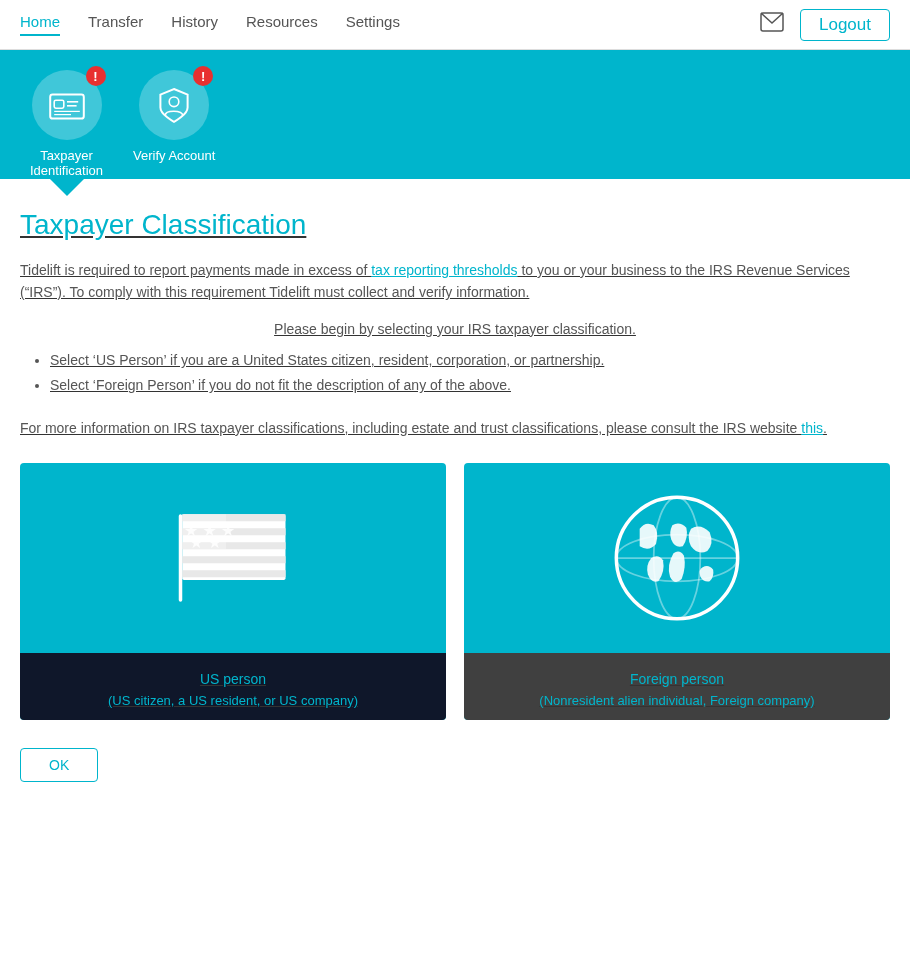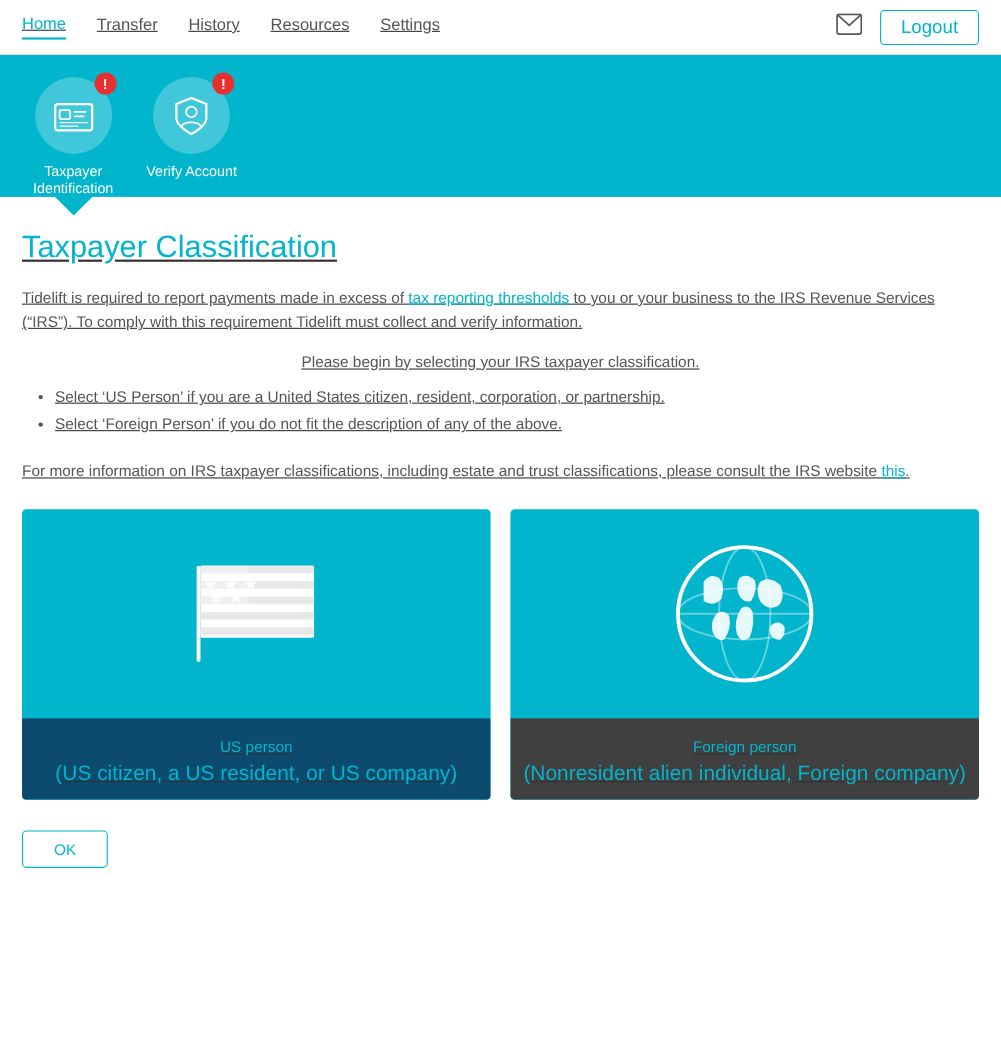--- a/index.html
+++ b/index.html
@@ -5,21 +5,21 @@
     * { box-sizing: border-box; margin: 0; padding: 0; }
     body { font-family: Arial, sans-serif; font-size: 14px; color: #333; background: #fff; width: 910px; }
 
     
     nav {
       display: flex; align-items: center;
       padding: 0 20px;
       border-bottom: 1px solid #ddd;
       height: 50px;
     }
-    .nav-links { display: flex; align-items: center; gap: 28px; flex: 1; text-decoration: underline; }
+    .nav-links { display: flex; align-items: flex-start; gap: 28px; flex: 1; }
     .nav-link {
       text-decoration: none; color: #555; font-size: 15px; cursor: pointer;
       padding-bottom: 4px;
     }
     .nav-link.active {
       color: #00b5cc; border-bottom: 2px solid #00b5cc;
     }
     .nav-right { display: flex; align-items: center; gap: 16px; }
     .mail-icon { font-size: 20px; color: #555; cursor: pointer; }
     .logout-btn {
@@ -89,21 +89,21 @@
     .card-img {
       width: 100%; height: 190px;
       display: flex; align-items: center; justify-content: center;
     }
     .card-img svg { width: 140px; height: 140px; fill: #fff; }
     .card-label {
       color: #00b5cc; font-size: 14px; text-align: center;
       padding: 10px 8px 6px 8px;
     }
     .card-sublabel {
-      color: #00b5cc; font-size: 19px; text-align: center;
+      color: #00b5cc; font-size: 13px; text-align: center;
       padding-bottom: 12px;
     }
 
     
     .ok-btn {
       border: 1.5px solid #00b5cc; color: #00b5cc; background: #fff;
       padding: 8px 28px; border-radius: 4px; cursor: pointer; font-size: 14px;
       margin-bottom: 20px;
     }
   </style>
@@ -197,21 +197,21 @@
           <rect x="22" y="37" width="118" height="8" fill="#e8e8e8"></rect>
           <rect x="22" y="53" width="118" height="8" fill="#e8e8e8"></rect>
           <rect x="22" y="69" width="118" height="8" fill="#e8e8e8"></rect>
 
           <rect x="22" y="5" width="50" height="40" fill="rgba(255,255,255,0.3)"></rect>
 
           <text x="24" y="30" font-size="18" fill="#fff" opacity="0.9">★ ★ ★</text>
           <text x="30" y="44" font-size="18" fill="#fff" opacity="0.9">★ ★</text>
         </svg>
       </div>
-      <div style="background:#0c4a6e; width:100%; padding:8px 0 0 0;">
+      <div style="background:#0f172a; width:100%; padding:8px 0 0 0;">
         <div class="card-label">US person</div>
         <div class="card-sublabel">(US citizen, a US resident, or US company)</div>
       </div>
     </div>
 
     <div class="card">
       <div class="card-img">
 
         <svg viewBox="0 0 120 120" xmlns="http://www.w3.org/2000/svg" width="130" height="130">
           <circle cx="60" cy="60" r="52" fill="none" stroke="#fff" stroke-width="3"></circle>

